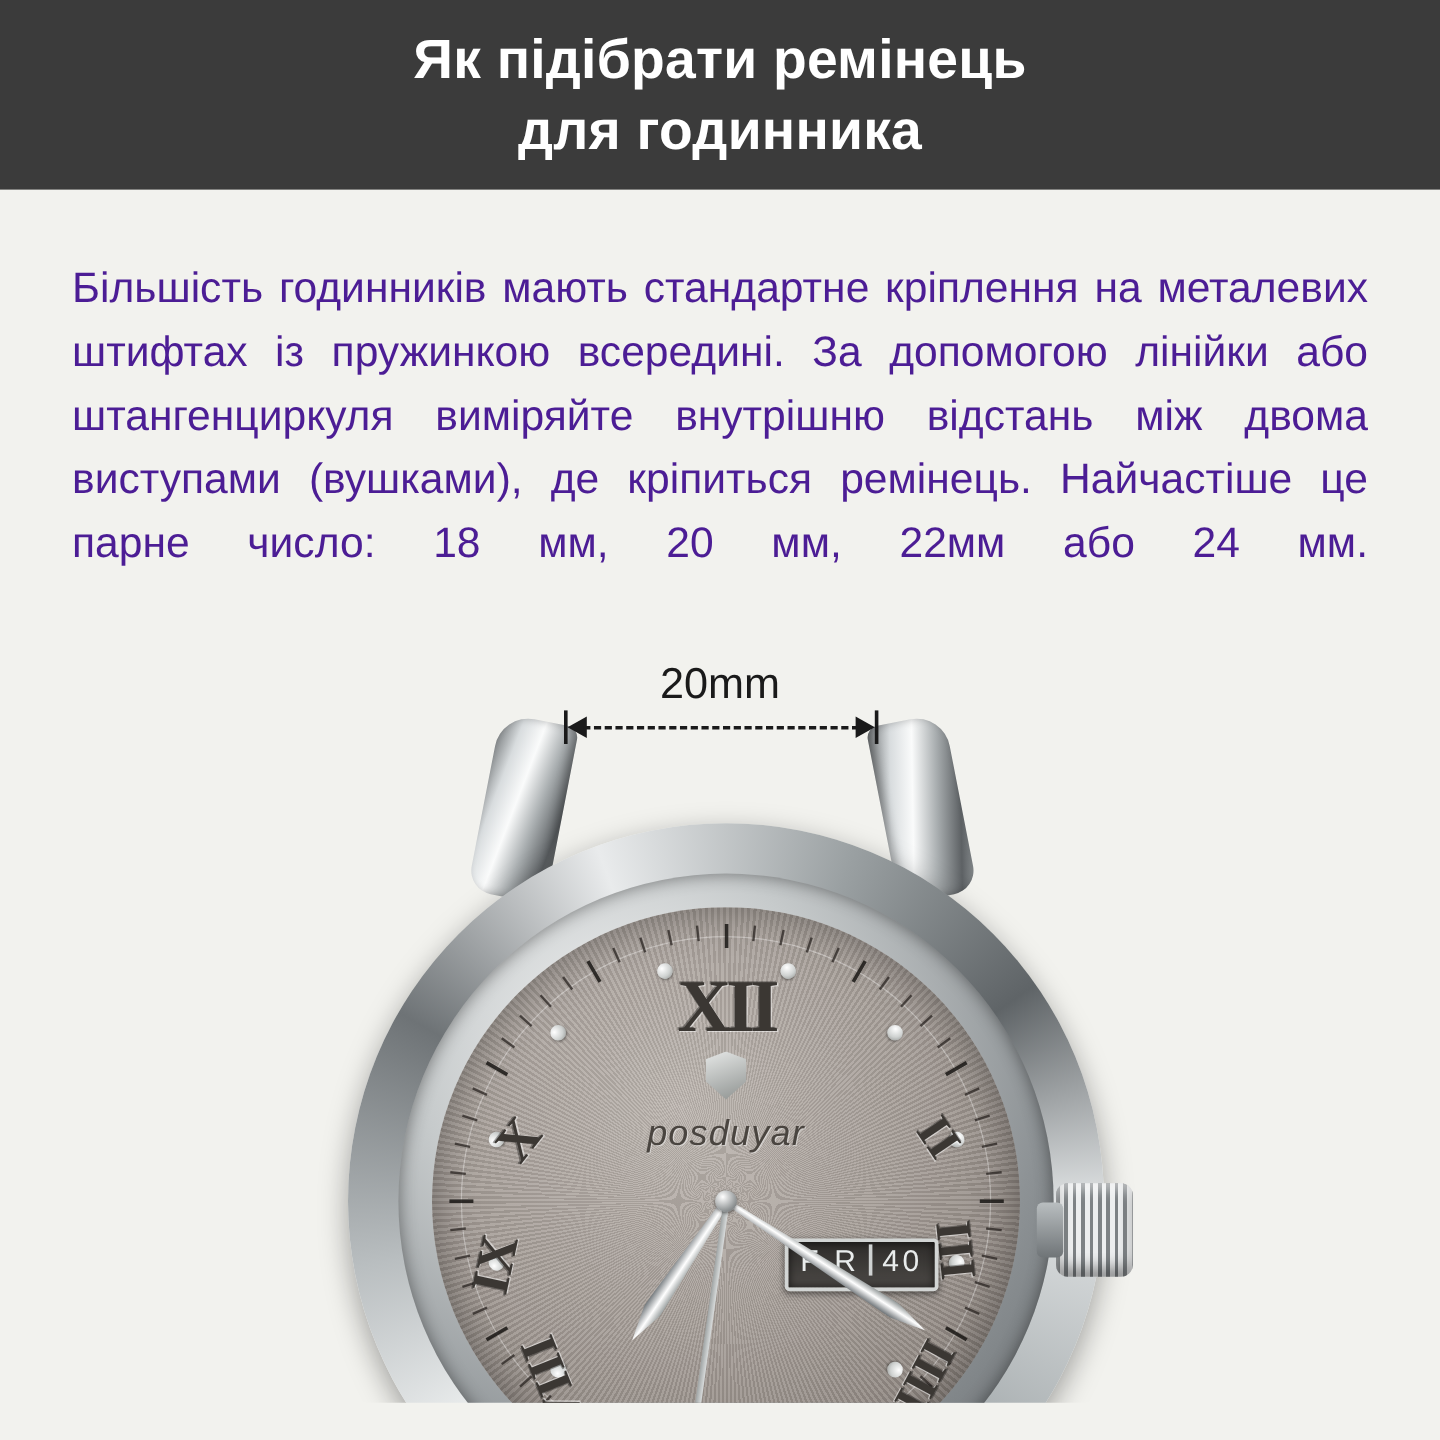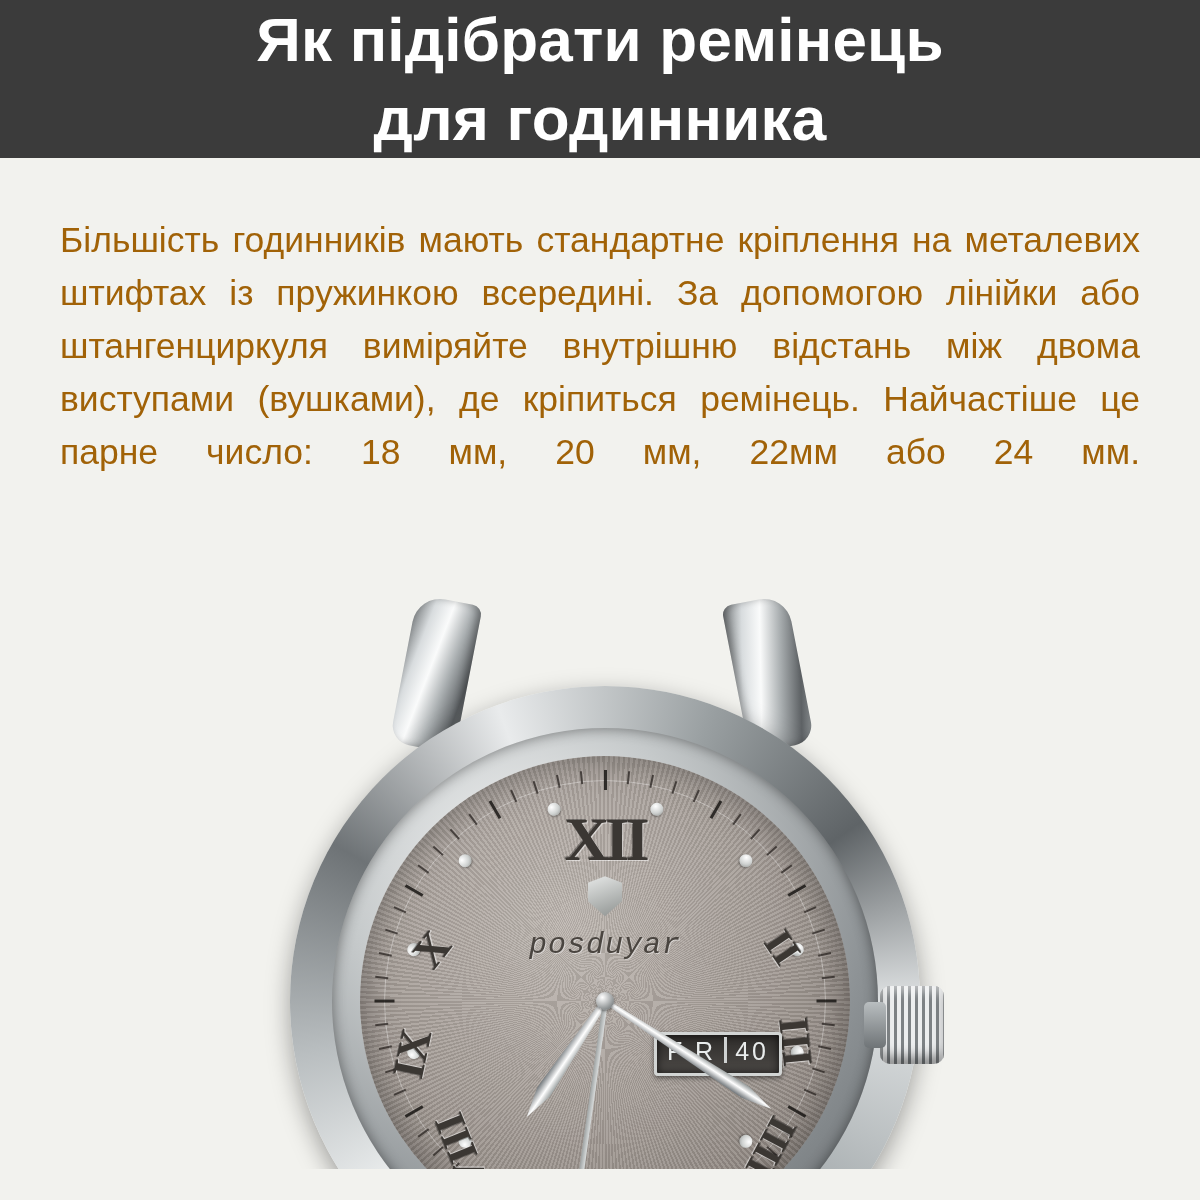--- a/index.html
+++ b/index.html
@@ -19,36 +19,36 @@
     height: 158px;
     background: #3b3b3b;
     display: flex;
     align-items: center;
     justify-content: center;
     text-align: center;
   }
   .header h1 {
     margin: 0;
     color: #ffffff;
-    font-size: 62px;
+    font-size: 46px;
     font-weight: bold;
     line-height: 1.28;
     letter-spacing: 0.2px;
     white-space: pre-line;
   }
 
   
   .content {
     padding: 56px 60px 0 60px;
   }
   .paragraph {
     margin: 0;
     font-size: 35.5px;
     line-height: 1.49;
-    color: #a16207;
+    color: #4c1d95;
     text-align: justify;
     text-justify: inter-word;
     font-weight: 400;
   }
   .paragraph::after {
     content: "";
     display: inline-block;
     width: 100%;
   }
 
@@ -250,21 +250,21 @@
   
   .crest {
     position:absolute; left:50%; top:120px; transform:translateX(-50%);
     width:34px;height:40px;
     background: linear-gradient(160deg,#e6e8e7,#8f9391);
     clip-path: polygon(50% 0%, 100% 16%, 100% 62%, 50% 100%, 0% 62%, 0% 16%);
     box-shadow: 0 1px 3px rgba(0,0,0,.4);
   }
   .brand {
     position:absolute; left:50%; top:172px; transform:translateX(-50%);
-    font-family:Liberation Mono, monospace;
+    font-family:Liberation Sans, sans-serif;
     font-style: italic;
     font-size: 30px;
     color:#4a4540;
     letter-spacing:1px;
     text-shadow: 1px 1px 0 rgba(255,255,255,.45);
     white-space: nowrap;
     text-align: center;
   }
 
   
@@ -324,20 +324,30 @@
   <h1>Як підібрати ремінець
 для годинника</h1>
 </div>
 
 <div class="content">
   <p class="paragraph">Більшість годинників мають стандартне кріплення на металевих штифтах із пружинкою всередині. За допомогою лінійки або штангенциркуля виміряйте внутрішню відстань між двома виступами (вушками), де кріпиться ремінець. Найчастіше це парне число: 18 мм, 20 мм, 22мм або 24 мм.</p>
 </div>
 
 <div class="figure">
 
+  <div class="measure">
+    <div class="measure-label">20mm</div>
+    <div class="measure-line">
+      <span class="tick left"></span>
+      <span class="arrow left"></span>
+      <span class="dash"></span>
+      <span class="arrow right"></span>
+      <span class="tick right"></span>
+    </div>
+  </div>
 
   <div class="watch">
 
     <div class="lug left"></div>
     <div class="lug right"></div>
 
     <div class="case">
       <div class="crown"></div>
 
       <div class="bezel">

